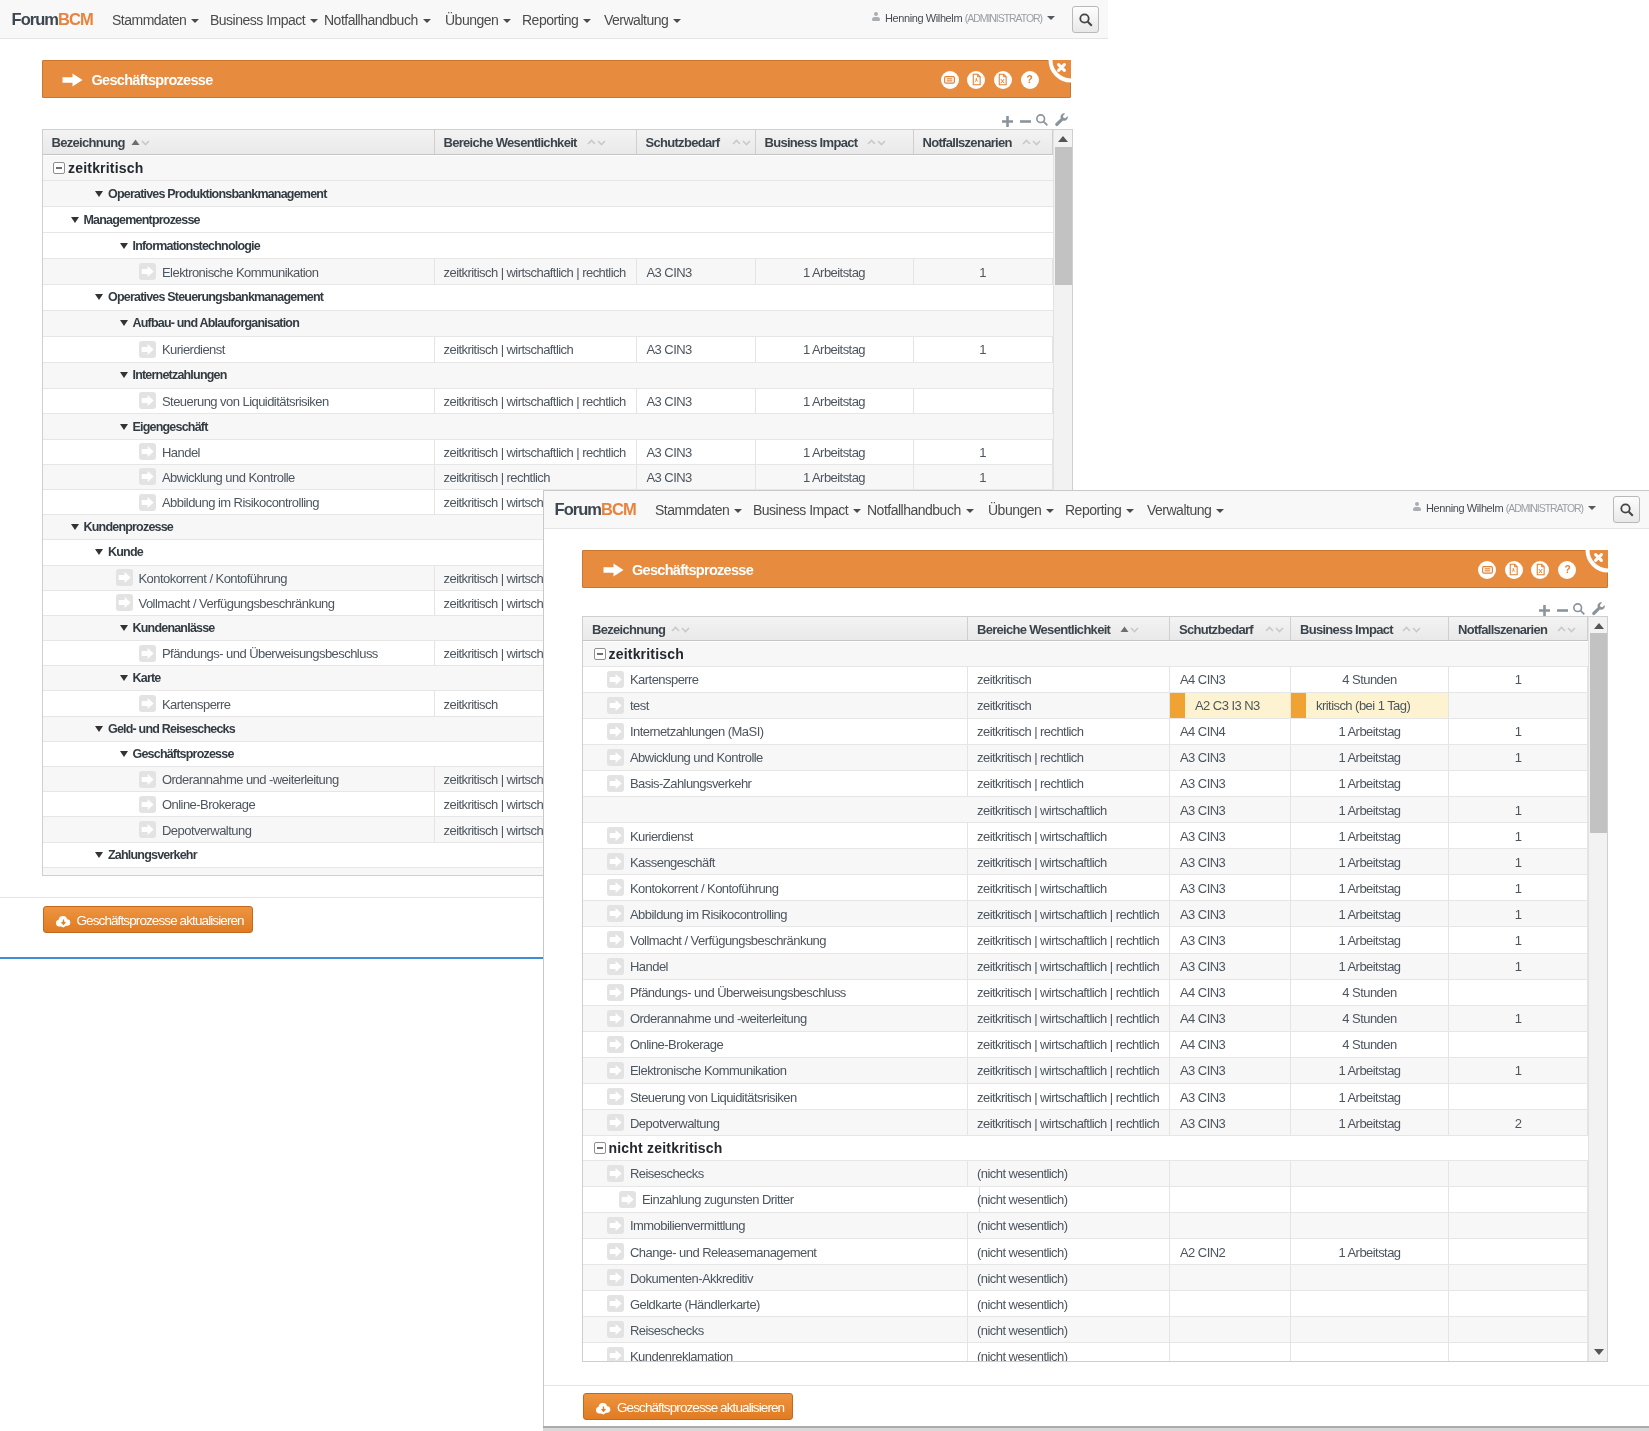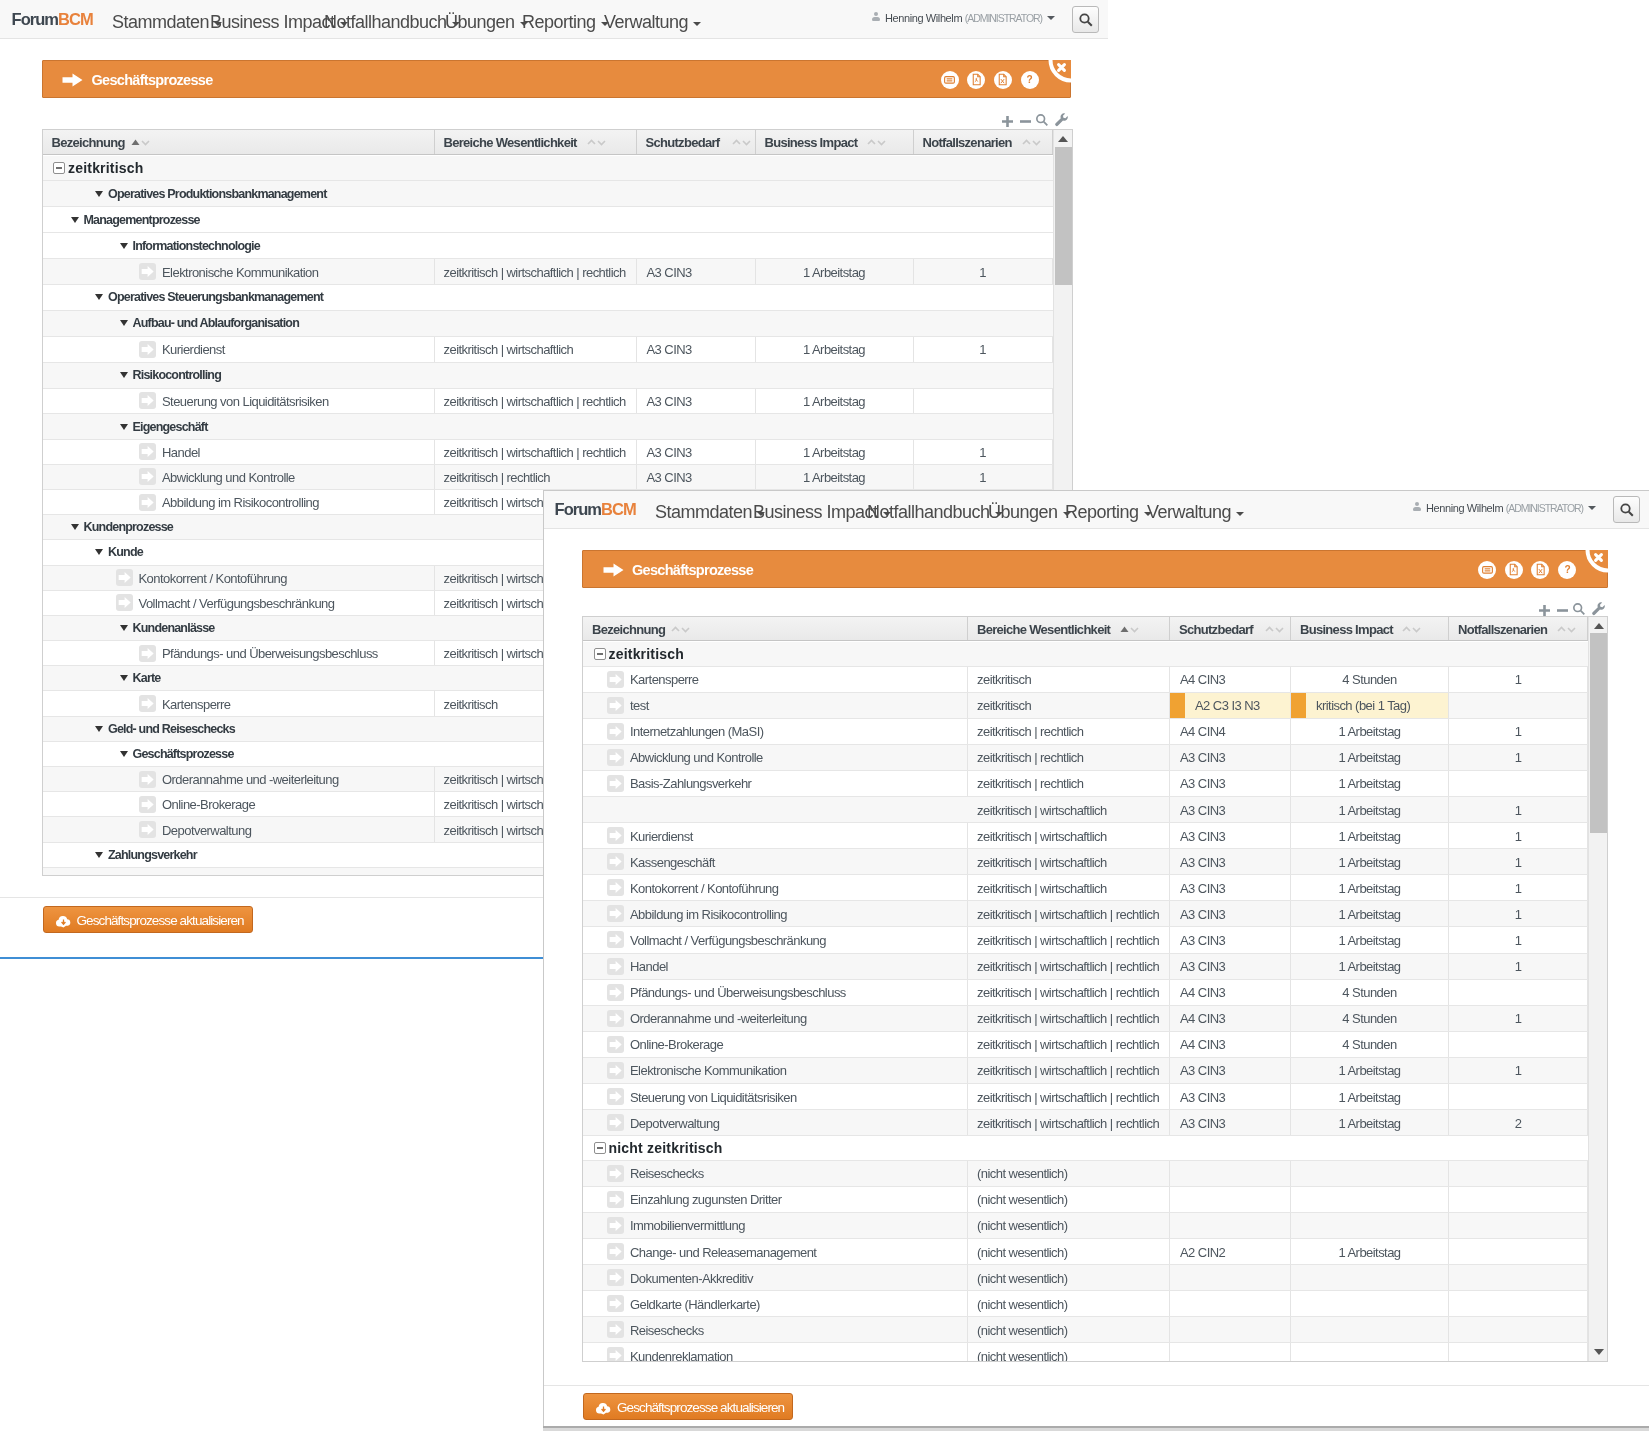--- a/index.html
+++ b/index.html
@@ -1,19 +1,19 @@
 <!DOCTYPE html>
 <html><head><meta charset="utf-8"><style>
 *{margin:0;padding:0;box-sizing:border-box}
 html,body{width:1649px;height:1431px;background:#fff;font-family:"Liberation Sans",sans-serif;position:relative;overflow:hidden}
 .win{position:absolute;background:#fff}
 .nav{position:absolute;left:0;top:0;width:100%;height:39px;background:#f8f8f8;border-bottom:1px solid #e4e4e4}
 .logo{position:absolute;left:11.5px;top:10px;font-size:16.5px;font-weight:700;letter-spacing:-0.95px;color:#3e4750;white-space:pre}
 .logo b{color:#e8823c}
-.nitem{position:absolute;top:12px;font-size:18px;letter-spacing:-0.5px;color:#4b4b4b;white-space:pre}
+.nitem{position:absolute;top:12px;font-size:14px;letter-spacing:-0.5px;color:#4b4b4b;white-space:pre}
 .caret{display:inline-block;width:0;height:0;border-left:4px solid transparent;border-right:4px solid transparent;border-top:4px solid #4b4b4b;margin-left:5px;vertical-align:2px}
 .user{position:absolute;top:12px;font-size:11px;letter-spacing:-0.4px;color:#464c52;white-space:pre}
 .user .adm{color:#9aa0a5;font-size:10.5px;letter-spacing:-1.05px}
 .usericon{display:inline-block;width:8px;height:10px;position:relative;margin-right:5px}
 .usericon:before{content:"";position:absolute;left:2px;top:0;width:4px;height:4px;border-radius:50%;background:#a9aeb3}
 .usericon:after{content:"";position:absolute;left:0;top:4.5px;width:8px;height:4.5px;border-radius:4px 4px 2px 2px;background:#a9aeb3}
 .sbtn{position:absolute;width:27px;height:27px;top:6px;background:linear-gradient(#fdfdfd,#e8e8e8);border:1px solid #b9b9b9;border-radius:3px}
 .panel{position:absolute;height:38.5px;background:#e78b3e;border:1px solid #ca7530;border-radius:1px}
 .parrow{position:absolute;left:19.5px;top:12px}
 .ptitle{position:absolute;left:49px;top:11px;font-size:14.5px;font-weight:700;color:#fff;letter-spacing:-0.7px}
@@ -184,21 +184,21 @@
           <div class="c" style="left:0;width:392px"><div class="licon" style="left:96.5px"><svg width="17" height="17" viewBox="0 0 16 16">
                 <path d="M2.5 5.6h5.6V2.9L13.8 8l-5.7 5.1v-2.7H2.5z" fill="#fff"></path>
               </svg></div><i style="left:119.5px">Kurierdienst</i></div>
           <div class="c" style="left:392px;width:202px"><i style="left:9px">zeitkritisch | wirtschaftlich</i></div>
           <div class="c" style="left:594px;width:119px"><i style="left:10px">A3 CIN3</i></div>
           <div class="c" style="left:713px;width:158px"><i class="ctr">1 Arbeitstag</i></div>
           <div class="c" style="left:871px;width:139px"><i class="ctr">1</i></div>
         </div>
         <div class="r odd" style="height:25.9px">
           <div class="tcaret" style="left:77px"></div>
-          <div class="btxt" style="left:90px">Risikocontrolling</div>
+          <div class="btxt" style="left:90px">Internetzahlungen</div>
         </div>
         <div class="r" style="height:25.9px">
           <div class="c" style="left:0;width:392px"><div class="licon" style="left:96.5px"><svg width="17" height="17" viewBox="0 0 16 16">
                 <path d="M2.5 5.6h5.6V2.9L13.8 8l-5.7 5.1v-2.7H2.5z" fill="#fff"></path>
               </svg></div><i style="left:119.5px">Steuerung von Liquiditätsrisiken</i></div>
           <div class="c" style="left:392px;width:202px"><i style="left:9px">zeitkritisch | wirtschaftlich | rechtlich</i></div>
           <div class="c" style="left:594px;width:119px"><i style="left:10px">A3 CIN3</i></div>
           <div class="c" style="left:713px;width:158px"><i class="ctr">1 Arbeitstag</i></div>
           <div class="c" style="left:871px;width:139px"><i class="ctr"></i></div>
         </div>
@@ -608,21 +608,21 @@
         <div class="r odd" style="height:26.1px">
           <div class="c" style="left:0;width:385px"><div class="licon" style="left:24.0px"><svg width="17" height="17" viewBox="0 0 16 16">
                 <path d="M2.5 5.6h5.6V2.9L13.8 8l-5.7 5.1v-2.7H2.5z" fill="#fff"></path>
               </svg></div><i style="left:47.0px">Reiseschecks</i></div>
           <div class="c" style="left:385px;width:202px"><i style="left:9px">(nicht wesentlich)</i></div>
           <div class="c" style="left:587px;width:121px"><i style="left:10px"></i></div>
           <div class="c" style="left:708px;width:158px"><i class="ctr"></i></div>
           <div class="c" style="left:866px;width:139px"><i class="ctr"></i></div>
         </div>
         <div class="r" style="height:26.1px">
-          <div class="c" style="left:0;width:385px"><div class="licon" style="left:24.0px"><svg width="17" height="17" viewBox="0 0 16 16">
+          <div class="c" style="left:12px;width:385px"><div class="licon" style="left:24.0px"><svg width="17" height="17" viewBox="0 0 16 16">
                 <path d="M2.5 5.6h5.6V2.9L13.8 8l-5.7 5.1v-2.7H2.5z" fill="#fff"></path>
               </svg></div><i style="left:47.0px">Einzahlung zugunsten Dritter</i></div>
           <div class="c" style="left:385px;width:202px"><i style="left:9px">(nicht wesentlich)</i></div>
           <div class="c" style="left:587px;width:121px"><i style="left:10px"></i></div>
           <div class="c" style="left:708px;width:158px"><i class="ctr"></i></div>
           <div class="c" style="left:866px;width:139px"><i class="ctr"></i></div>
         </div>
         <div class="r odd" style="height:26.1px">
           <div class="c" style="left:0;width:385px"><div class="licon" style="left:24.0px"><svg width="17" height="17" viewBox="0 0 16 16">
                 <path d="M2.5 5.6h5.6V2.9L13.8 8l-5.7 5.1v-2.7H2.5z" fill="#fff"></path>

